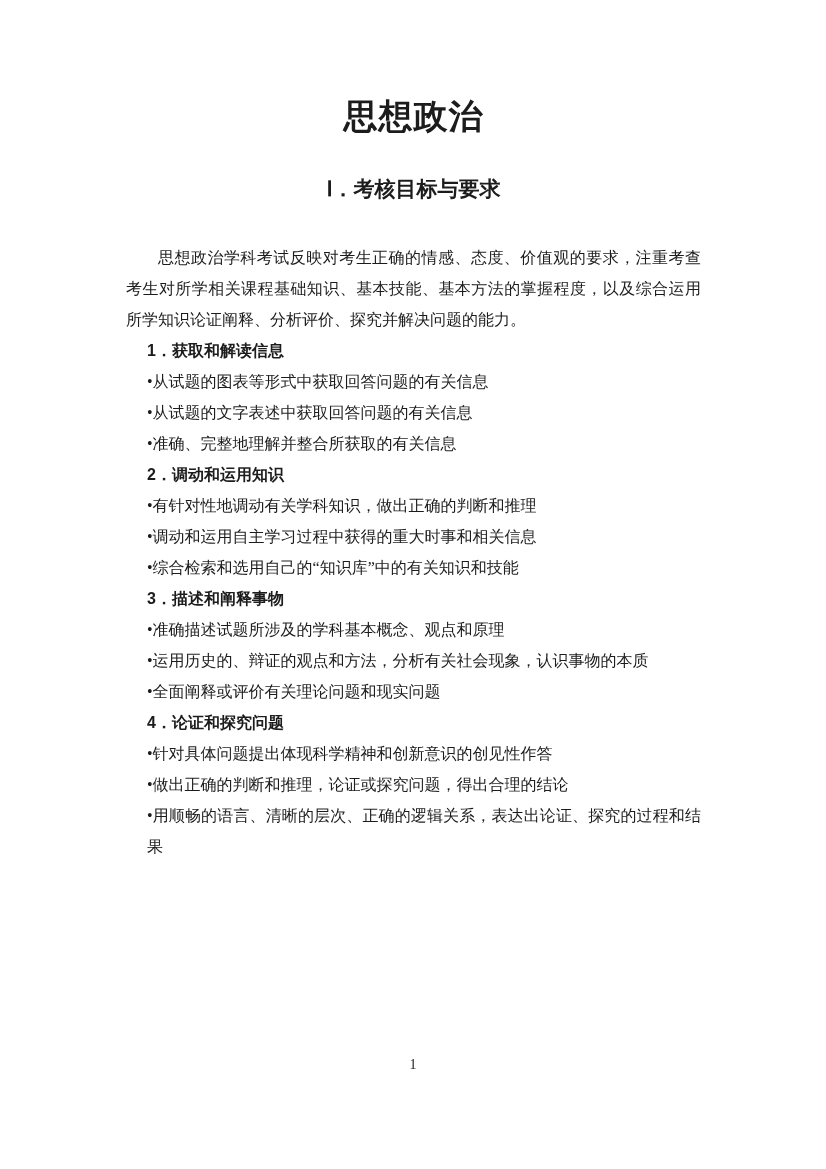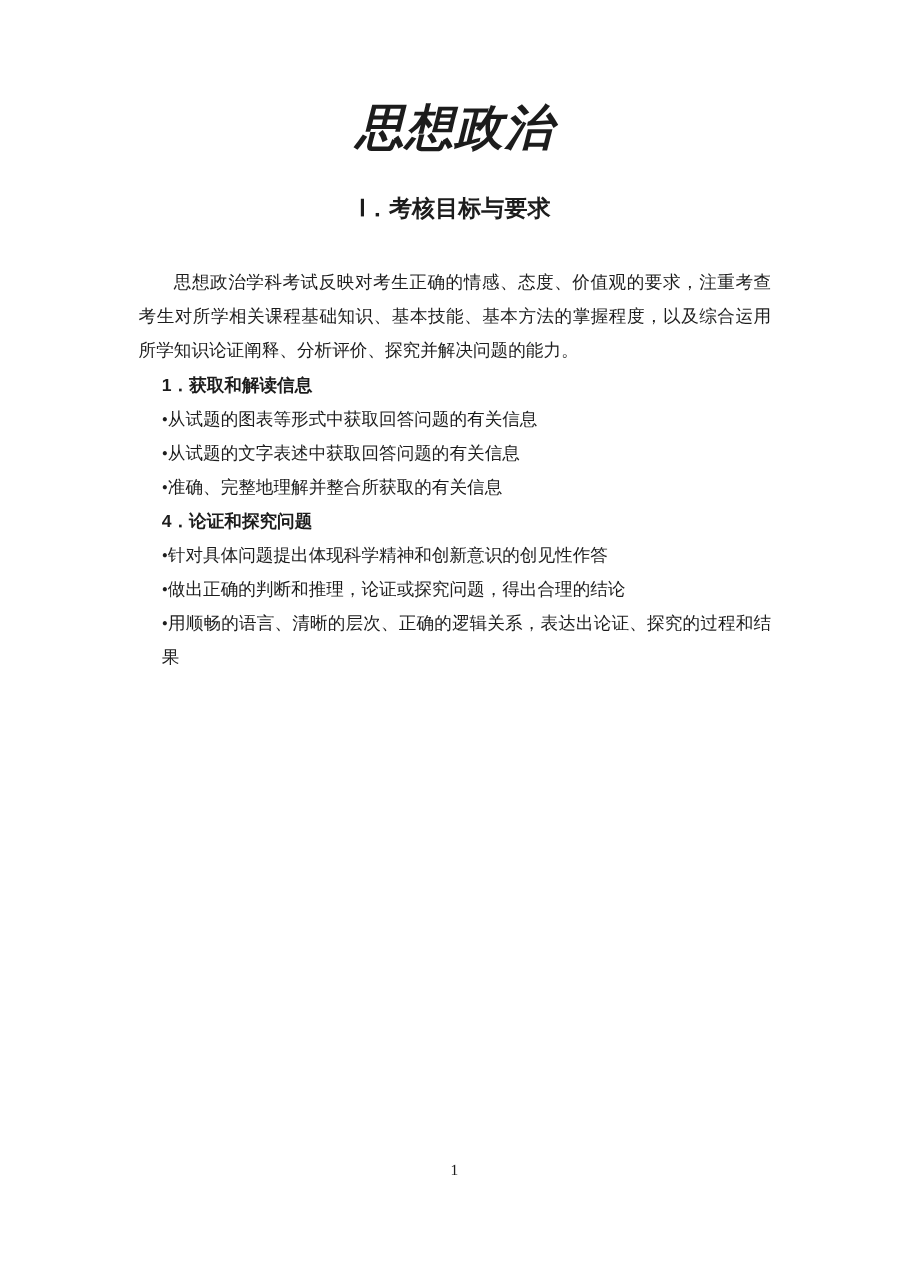--- a/index.html
+++ b/index.html
@@ -20,27 +20,26 @@
     margin: 0 auto;
     background: var(--bg-color);
     overflow: hidden;
   }
   .content {
     padding: 0 125px 0 126px;
   }
   .doc-title {
     margin: 0;
     padding-top: 94px;
-    font-size: 44px;
+    font-size: 34px;
     line-height: 46px;
     font-weight: bold;
     text-align: center;
     letter-spacing: 1px;
     font-family: "Liberation Serif", "DejaVu Serif", serif;
-    font-style: italic;
   }
   .section-heading {
     margin: 34px 0 0 0;
     font-size: 21px;
     line-height: 30px;
     font-weight: bold;
     text-align: center;
     font-family: Liberation Serif, serif;
   }
   .body-text {
@@ -93,21 +92,33 @@
     <div class="body-text">
       <p class="para">思想政治学科考试反映对考生正确的情感、态度、价值观的要求，注重考查考生对所学相关课程基础知识、基本技能、基本方法的掌握程度，以及综合运用所学知识论证阐释、分析评价、探究并解决问题的能力。</p>
 
       <div>
         <p class="obj-heading">1．获取和解读信息</p>
         <p class="bullet">•从试题的图表等形式中获取回答问题的有关信息</p>
         <p class="bullet">•从试题的文字表述中获取回答问题的有关信息</p>
         <p class="bullet">•准确、完整地理解并整合所获取的有关信息</p>
       </div>
 
+      <div>
+        <p class="obj-heading">2．调动和运用知识</p>
+        <p class="bullet">•有针对性地调动有关学科知识，做出正确的判断和推理</p>
+        <p class="bullet">•调动和运用自主学习过程中获得的重大时事和相关信息</p>
+        <p class="bullet">•综合检索和选用自己的“知识库”中的有关知识和技能</p>
+      </div>
 
+      <div>
+        <p class="obj-heading">3．描述和阐释事物</p>
+        <p class="bullet">•准确描述试题所涉及的学科基本概念、观点和原理</p>
+        <p class="bullet">•运用历史的、辩证的观点和方法，分析有关社会现象，认识事物的本质</p>
+        <p class="bullet">•全面阐释或评价有关理论问题和现实问题</p>
+      </div>
 
       <div>
         <p class="obj-heading">4．论证和探究问题</p>
         <p class="bullet">•针对具体问题提出体现科学精神和创新意识的创见性作答</p>
         <p class="bullet">•做出正确的判断和推理，论证或探究问题，得出合理的结论</p>
         <p class="bullet">•用顺畅的语言、清晰的层次、正确的逻辑关系，表达出论证、探究的过程和结果</p>
       </div>
     </div>
   </div>
 

